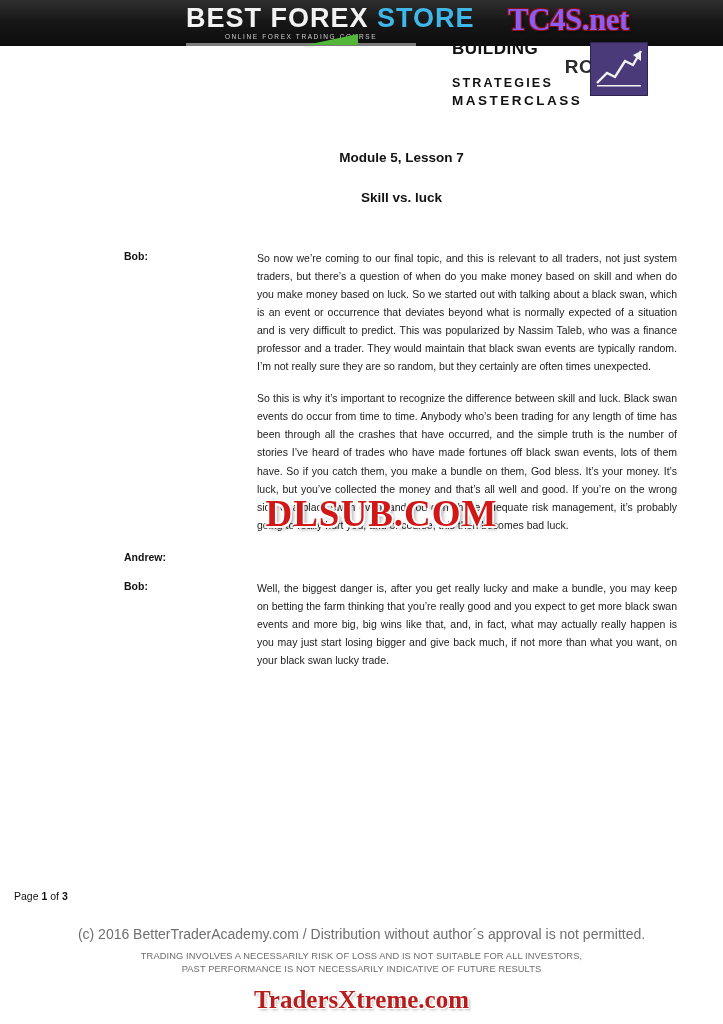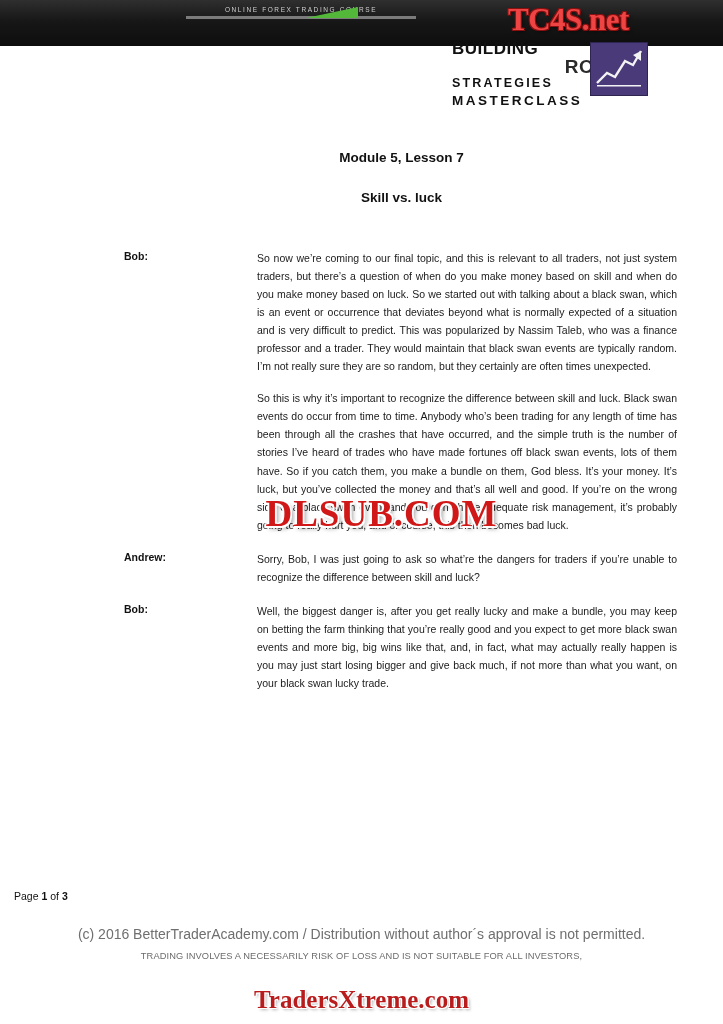--- a/index.html
+++ b/index.html
@@ -66,21 +66,21 @@
   }
 
   
   .tc4s-watermark {
     position: absolute;
     top: 2px;
     left: 508px;
     font-family: "Liberation Serif", serif;
     font-weight: bold;
     font-size: 31px;
-    color: #ef4444;
+    color: #8b5cf6;
     text-shadow:
       -1px -1px 0 #8a1010, 1px -1px 0 #8a1010,
       -1px 1px 0 #8a1010, 1px 1px 0 #8a1010,
       2px 2px 3px rgba(0,0,0,.5);
     letter-spacing: -0.5px;
     white-space: nowrap;
   }
 
   
   .masterclass {
@@ -229,20 +229,21 @@
       -1px 1px 0 #ffffff, 1px 1px 0 #ffffff,
       2px 2px 3px rgba(0,0,0,.3);
   }
 </style>
 </head>
 <body>
 
 <div class="header-band"></div>
 
 <div class="bfs-logo">
+  <div class="bfs-title"><span>BEST FOREX </span><span class="bfs-store">STORE</span></div>
   <div class="bfs-sub">ONLINE FOREX TRADING COURSE</div>
   <div class="bfs-rule">
     <div class="bfs-arrow"></div>
   </div>
 </div>
 
 <div class="tc4s-watermark">TC4S.net</div>
 
 <div class="masterclass">
   <div class="mc-badge">
@@ -269,38 +270,36 @@
     <div class="row">
       <div class="speaker">Bob:</div>
       <div style="flex:1">
         <div class="para">So now we’re coming to our final topic, and this is relevant to all traders, not just system traders, but there’s a question of when do you make money based on skill and when do you make money based on luck. So we started out with talking about a black swan, which is an event or occurrence that deviates beyond what is normally expected of a situation and is very difficult to predict. This was popularized by Nassim Taleb, who was a finance professor and a trader. They would maintain that black swan events are typically random. I’m not really sure they are so random, but they certainly are often times unexpected.</div>
         <div class="para">So this is why it’s important to recognize the difference between skill and luck. Black swan events do occur from time to time. Anybody who’s been trading for any length of time has been through all the crashes that have occurred, and the simple truth is the number of stories I’ve heard of trades who have made fortunes off black swan events, lots of them have. So if you catch them, you make a bundle on them, God bless. It’s your money. It’s luck, but you’ve collected the money and that’s all well and good. If you’re on the wrong side of a black swan event and you don’t have adequate risk management, it’s probably going to really hurt you, and of course, this then becomes bad luck.</div>
       </div>
     </div>
 
     <div class="row">
       <div class="speaker">Andrew:</div>
-      <div style="flex:1">
-        <div class="para">Sorry, Bob, I was just going to ask so what’re the dangers for traders if you’re unable to recognize the difference between skill and luck?</div>
-      </div>
     </div>
 
     <div class="row">
       <div class="speaker">Bob:</div>
       <div style="flex:1">
         <div class="para">Well, the biggest danger is, after you get really lucky and make a bundle, you may keep on betting the farm thinking that you’re really good and you expect to get more black swan events and more big, big wins like that, and, in fact, what may actually really happen is you may just start losing bigger and give back much, if not more than what you want, on your black swan lucky trade.</div>
       </div>
     </div>
 
   </div>
 </div>
 
 <div class="dlsub">DLSUB.COM</div>
 
 <div class="page-num"><span>Page </span><b>1</b><span> of </span><b>3</b></div>
 
 <div class="copyright">(c) 2016 BetterTraderAcademy.com / Distribution without author´s approval is not permitted.</div>
 
 <div class="disclaimer">
   <div>TRADING INVOLVES A NECESSARILY RISK OF LOSS AND IS NOT SUITABLE FOR ALL INVESTORS,</div>
+  <div>PAST PERFORMANCE IS NOT NECESSARILY INDICATIVE OF FUTURE RESULTS</div>
 </div>
 
 <div class="tx-watermark">TradersXtreme.com</div>
 
 </body></html>

